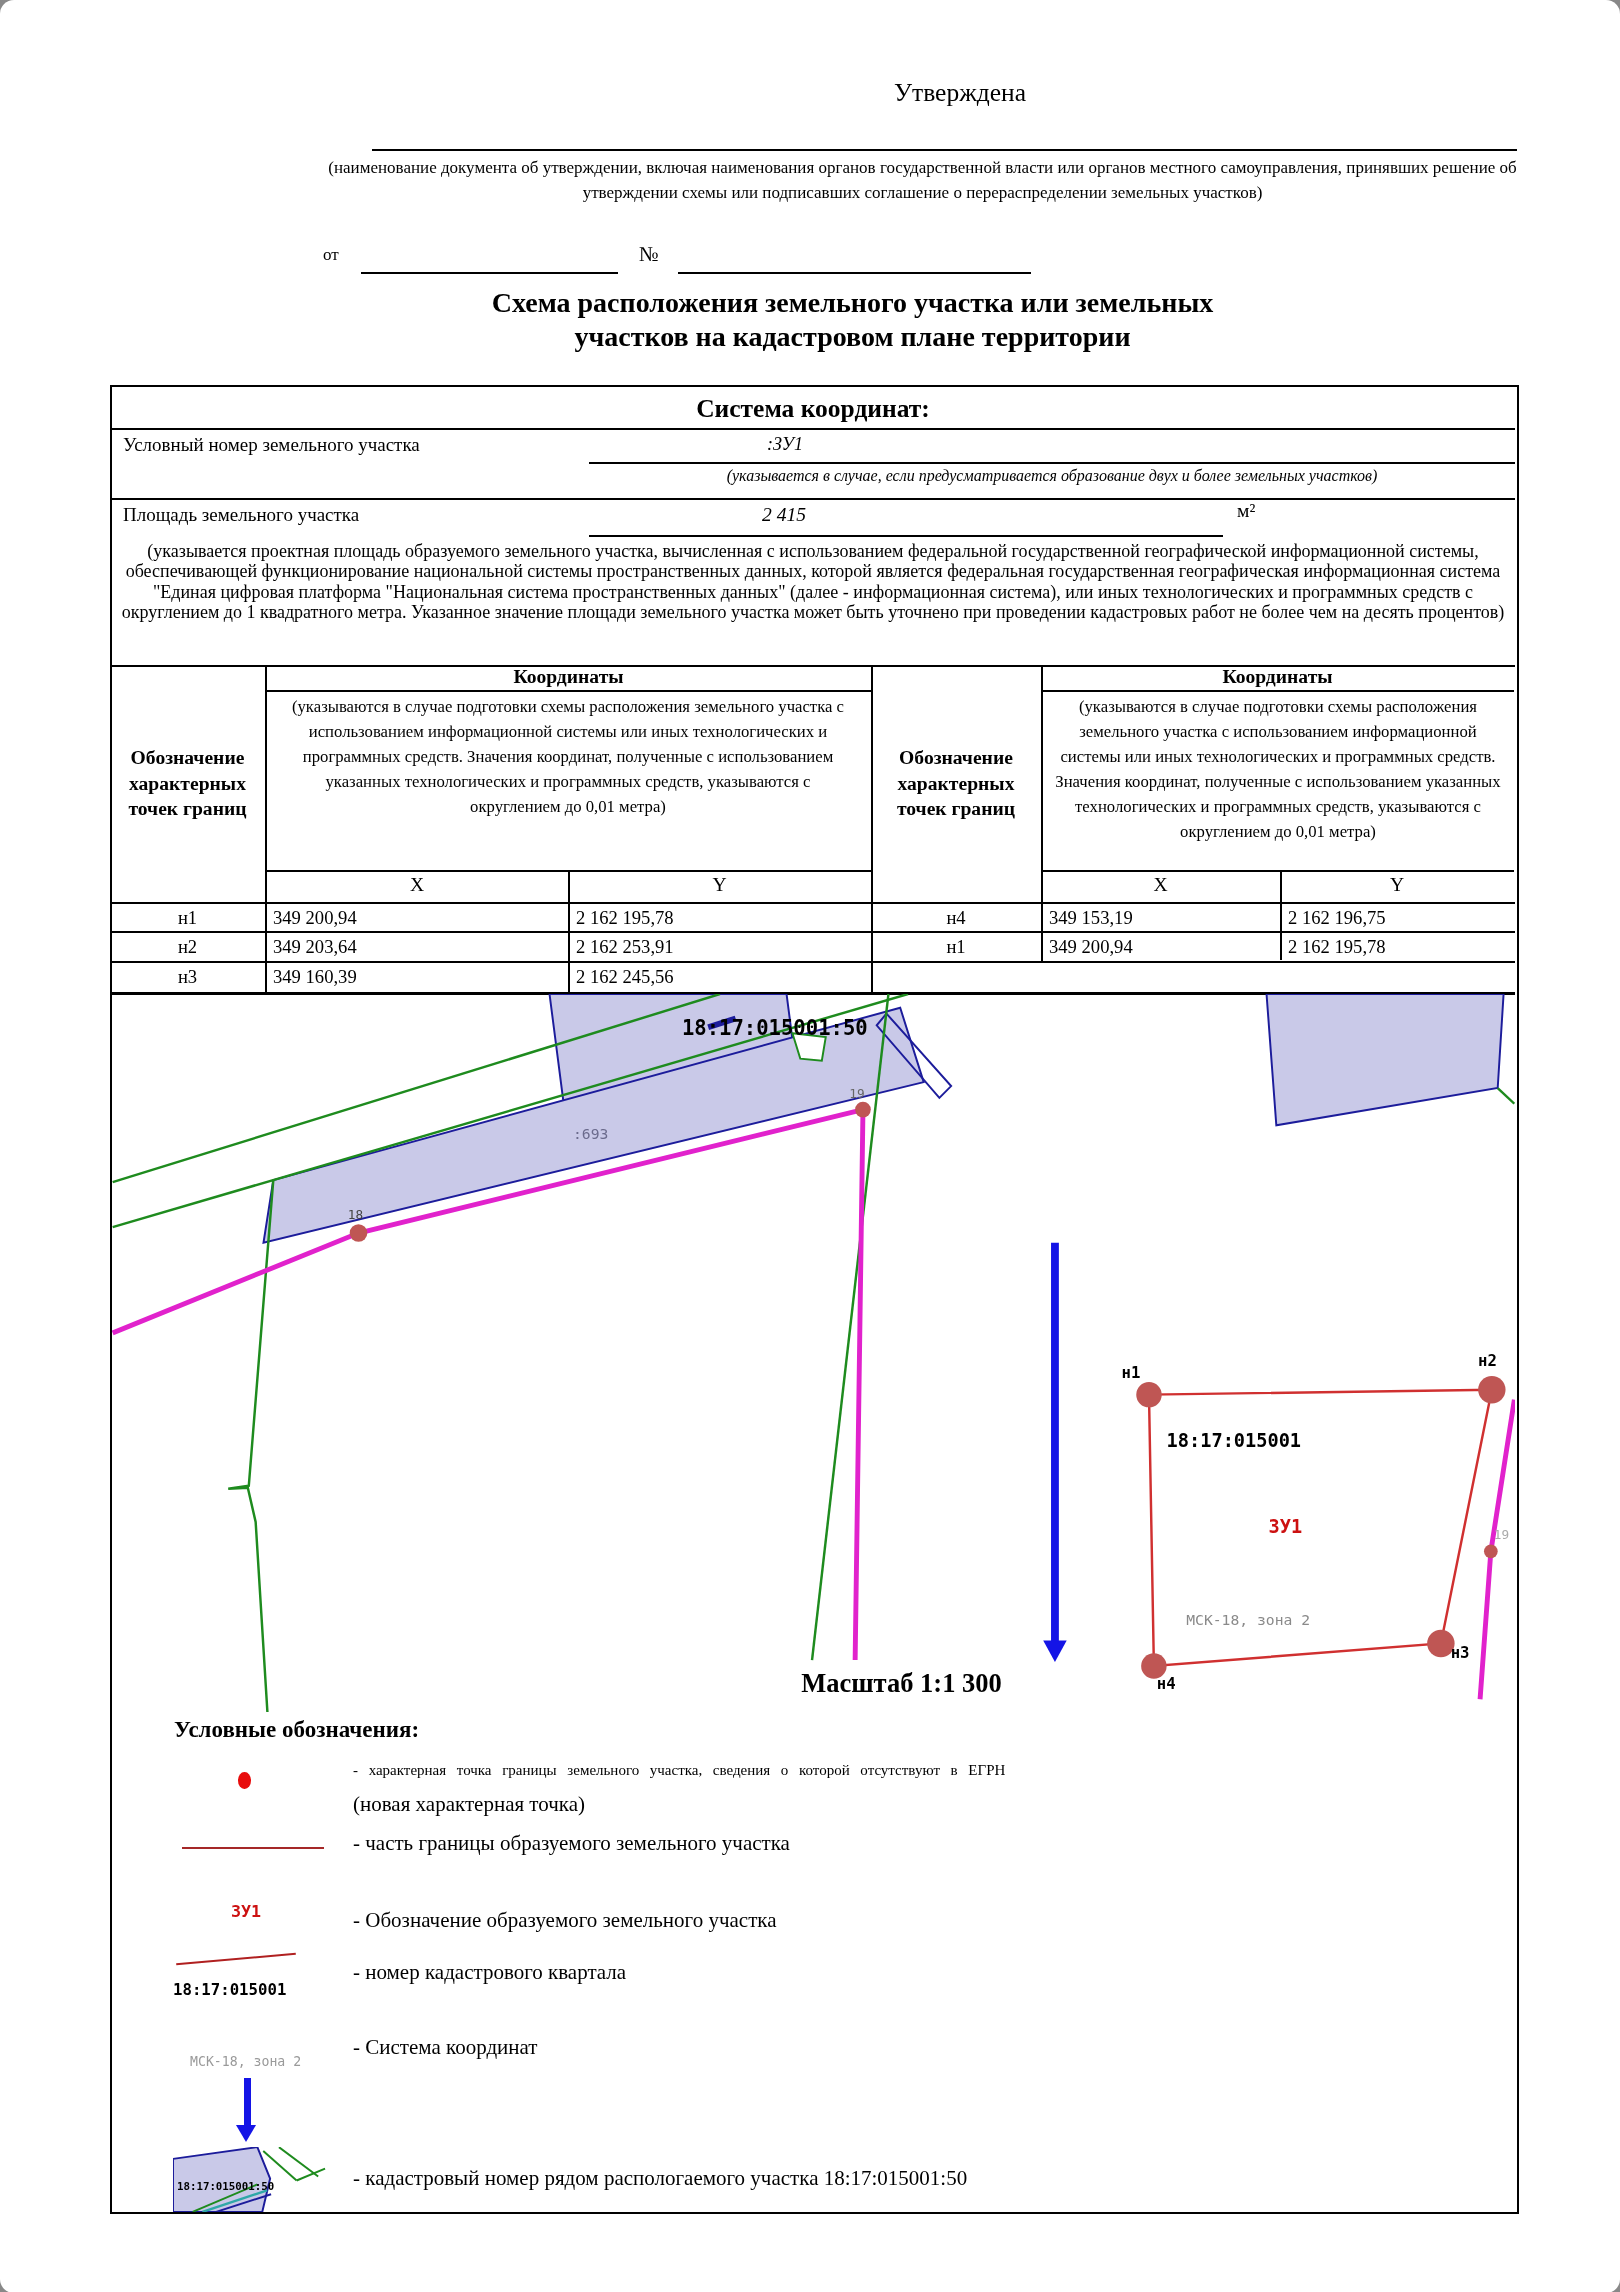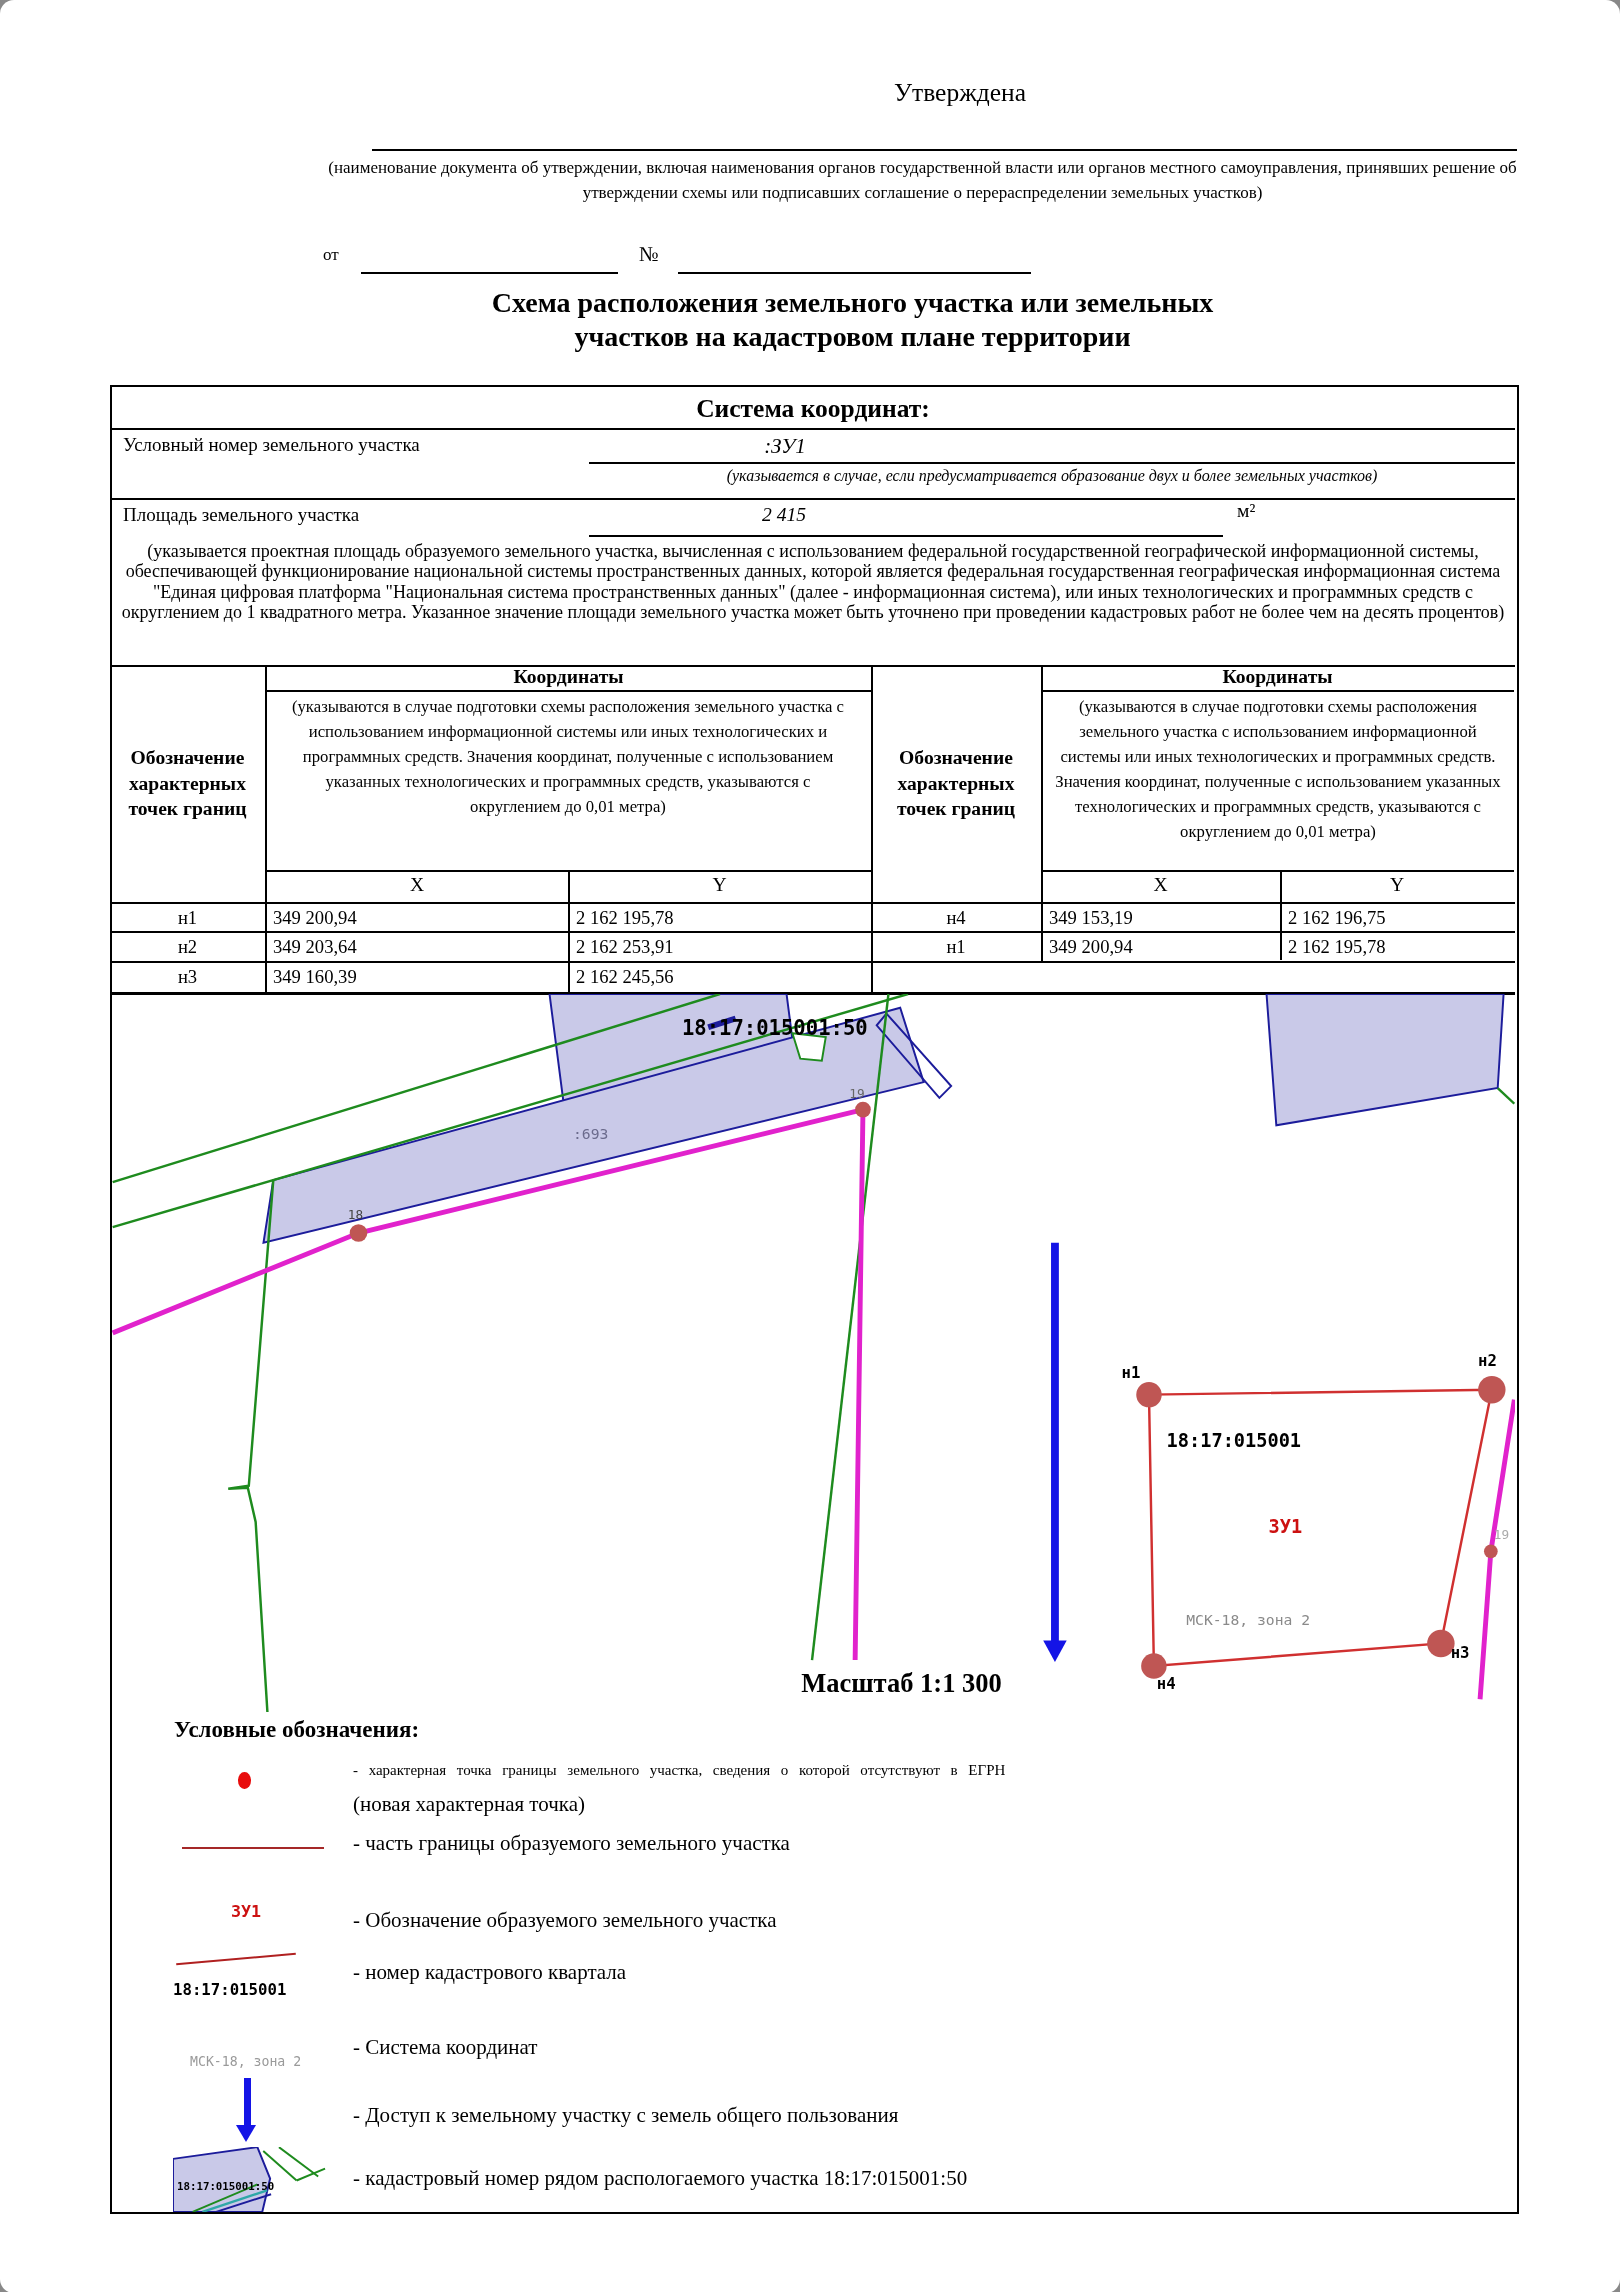--- a/index.html
+++ b/index.html
@@ -37,21 +37,21 @@
     <div>Схема расположения земельного участка или земельных</div>
     <div>участков на кадастровом плане территории</div>
   </div>
 
   <div class="abs" style="left:110px;top:385px;width:1405px;height:1825px;border:2.5px solid #000;"></div>
 
   <div class="abs ctr bold" style="left:112px;top:394px;width:1402px;font-size:25.5px;">Система координат:</div>
   <div class="hline" style="left:112px;top:428px;width:1403px;"></div>
 
   <div class="abs" style="left:123px;top:434px;font-size:19px;">Условный номер земельного участка</div>
-  <div class="abs ctr ital" style="left:589px;top:434px;width:392px;font-size:21px;">:ЗУ1</div>
+  <div class="abs ctr ital" style="left:589px;top:434px;width:392px;font-size:18px;">:ЗУ1</div>
   <div class="hline" style="left:589px;top:462px;width:926px;"></div>
   <div class="abs ctr ital" style="left:589px;top:467px;width:926px;font-size:16px;">(указывается в случае, если предусматривается образование двух и более земельных участков)</div>
   <div class="hline" style="left:112px;top:498px;width:1403px;"></div>
 
   <div class="abs" style="left:123px;top:504px;font-size:19px;">Площадь земельного участка</div>
   <div class="abs ctr ital" style="left:686px;top:504px;width:196px;font-size:19.6px;">2 415</div>
   <div class="hline" style="left:589px;top:535px;width:634px;"></div>
   <div class="abs" style="left:1237px;top:500px;font-size:19.6px;">м²</div>
   <div class="abs ctr" style="left:120px;top:541px;width:1386px;font-size:18px;line-height:20.4px;">(указывается проектная площадь образуемого земельного участка, вычисленная с использованием федеральной государственной географической информационной системы, обеспечивающей функционирование национальной системы пространственных данных, которой является федеральная государственная географическая информационная система "Единая цифровая платформа "Национальная система пространственных данных" (далее - информационная система), или иных технологических и программных средств с округлением до 1 квадратного метра. Указанное значение площади земельного участка может быть уточнено при проведении кадастровых работ не более чем на десять процентов)</div>
   <div class="hline" style="left:112px;top:665px;width:1403px;"></div>
@@ -162,21 +162,20 @@
 
   <div class="abs" style="left:176px;top:1958px;width:120px;border-top:2.5px solid #b02020;transform:rotate(-5deg);"></div>
   <div class="abs mono bold" style="left:173px;top:1980px;font-size:15.7px;">18:17:015001</div>
   <div class="abs" style="left:353px;top:1960px;width:1161px;font-size:21px;">- номер кадастрового квартала</div>
 
   <div class="abs mono" style="left:190px;top:2054px;font-size:13.2px;color:#9a9a9a;">МСК-18, зона 2</div>
   <div class="abs" style="left:353px;top:2035px;width:1161px;font-size:21px;">- Система координат</div>
 
   <div class="abs" style="left:244px;top:2078px;width:6.9px;height:47px;background:#1414e6;"></div>
   <div class="abs" style="left:236px;top:2125px;width:0;height:0;border-left:10.8px solid transparent;border-right:10.8px solid transparent;border-top:17.6px solid #1414e6;"></div>
-  <div class="abs" style="left:353px;top:2103px;width:1161px;font-size:21px;">- Доступ к земельному участку с земель общего пользования</div>
 
   <svg class="abs" style="left:173px;top:2147px;" width="155" height="65" viewBox="0 0 158 66">
     <polygon points="0,12 86,0 99,32 91,66 0,66" stroke-width="2" fill="#c9c9e8" stroke="#1c1c9b"></polygon>
     <line x1="92" y1="4" x2="126" y2="34" stroke-width="2" stroke="#1e8b1e"></line>
     <line x1="108" y1="0" x2="148" y2="30" stroke-width="2" stroke="#1e8b1e"></line>
     <line x1="126" y1="34" x2="155" y2="22" stroke-width="2" stroke="#1e8b1e"></line>
     <line x1="20" y1="66" x2="86" y2="38" stroke-width="2" stroke="#1e8b1e"></line>
     <line x1="30" y1="66" x2="96" y2="44" stroke-width="2.5" stroke="#2fa8a8"></line>
     <line x1="44" y1="66" x2="100" y2="48" stroke-width="2" stroke="#1c1c9b"></line>
     <text x="4" y="44" font-size="11" font-weight="bold" fill="#000">18:17:015001:50</text>

